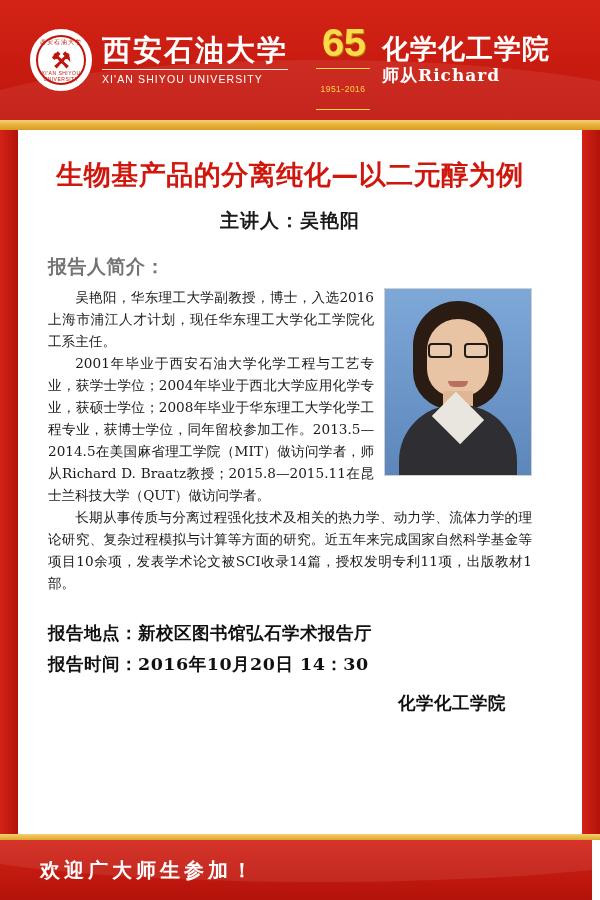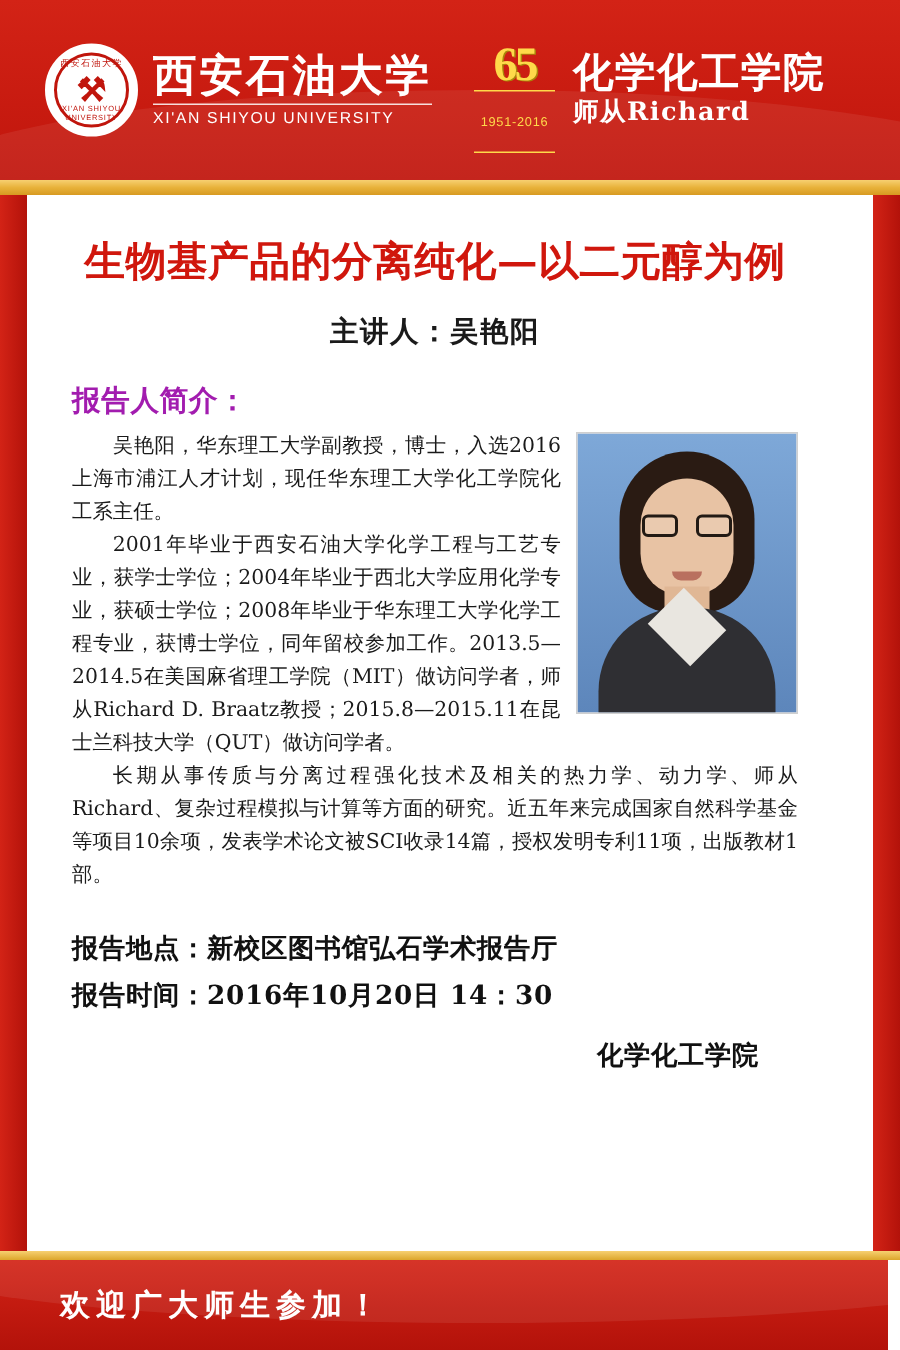--- a/index.html
+++ b/index.html
@@ -125,24 +125,24 @@
     margin-left: 6px;
   }
   .anniv-badge {
     position: relative;
     width: 74px;
     height: 66px;
     flex: 0 0 auto;
     text-align: center;
   }
   .anniv-65 {
-    font-size: 32px;
+    font-size: 40px;
     font-weight: bold;
     color: #ffd94a;
-    font-family: Liberation Serif, serif;
+    font-family: Liberation Mono, monospace;
     line-height: 0.95;
     letter-spacing: -2px;
     text-shadow: 1px 1px 0 #a8860a;
   }
   .anniv-years {
     display: inline-block;
     margin-top: 3px;
     font-size: 8.5px;
     color: #ffd94a;
     letter-spacing: 0.5px;
@@ -213,21 +213,21 @@
     font-size: 19px;
     font-weight: bold;
     color: #1a1a1a;
     font-family: "DejaVu Serif", serif;
     letter-spacing: 1px;
   }
   .section-heading {
     margin-top: 20px;
     font-size: 19px;
     font-weight: bold;
-    color: #a21caf;
+    color: #737373;
     font-family: "DejaVu Serif", serif;
     letter-spacing: 0.5px;
   }
   .bio {
     position: relative;
     margin-top: 6px;
     font-size: 13.6px;
     line-height: 1.62;
     color: #1a1a1a;
     text-align: justify;
@@ -410,21 +410,21 @@
         <div class="hair"></div>
         <div class="face"></div>
         <div class="glasses"></div>
         <div class="mouth"></div>
         <div class="neck"></div>
         <div class="body"></div>
         <div class="collar"></div>
       </div>
       <p>吴艳阳，华东理工大学副教授，博士，入选2016上海市浦江人才计划，现任华东理工大学化工学院化工系主任。</p>
       <p>2001年毕业于西安石油大学化学工程与工艺专业，获学士学位；2004年毕业于西北大学应用化学专业，获硕士学位；2008年毕业于华东理工大学化学工程专业，获博士学位，同年留校参加工作。2013.5—2014.5在美国麻省理工学院（MIT）做访问学者，师从Richard D. Braatz教授；2015.8—2015.11在昆士兰科技大学（QUT）做访问学者。</p>
-      <p>长期从事传质与分离过程强化技术及相关的热力学、动力学、师从Richard、复杂过程模拟与计算等方面的研究。近五年来完成国家自然科学基金等项目10余项，发表学术论文被SCI收录14篇，授权发明专利11项，出版教材1部。</p>
+      <p>长期从事传质与分离过程强化技术及相关的热力学、动力学、流体力学的理论研究、复杂过程模拟与计算等方面的研究。近五年来完成国家自然科学基金等项目10余项，发表学术论文被SCI收录14篇，授权发明专利11项，出版教材1部。</p>
     </div>
 
     <div class="info-block">
       <div>报告地点：新校区图书馆弘石学术报告厅</div>
       <div>报告时间：2016年10月20日  14：30</div>
     </div>
 
     <div class="org">化学化工学院</div>
   </div>
 

